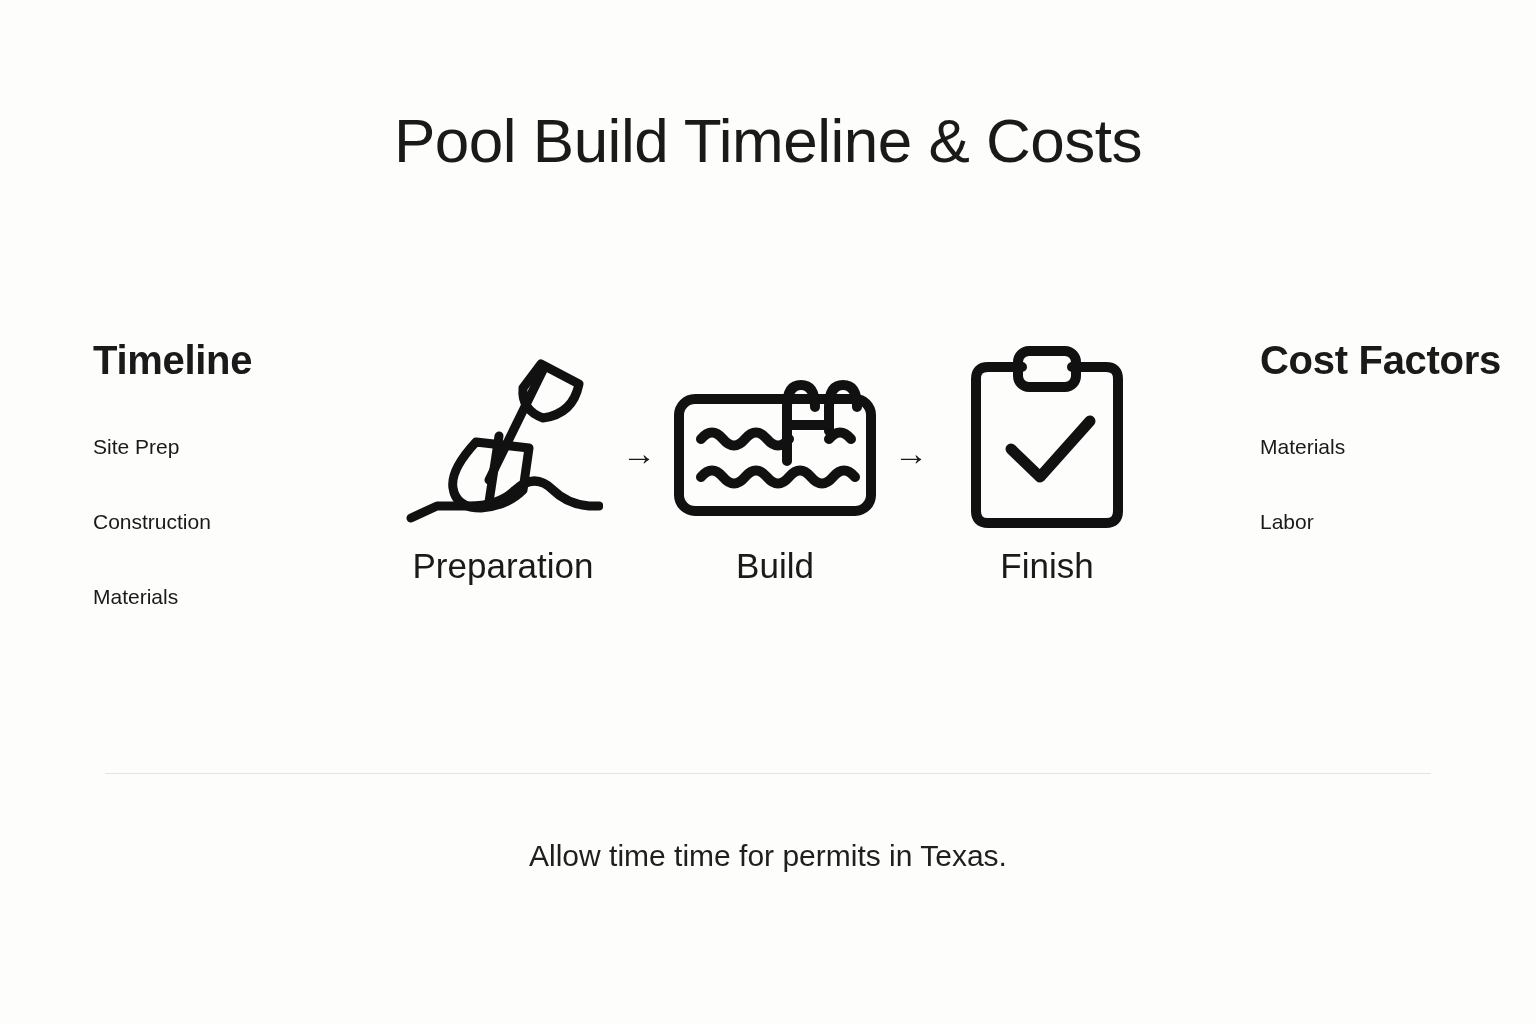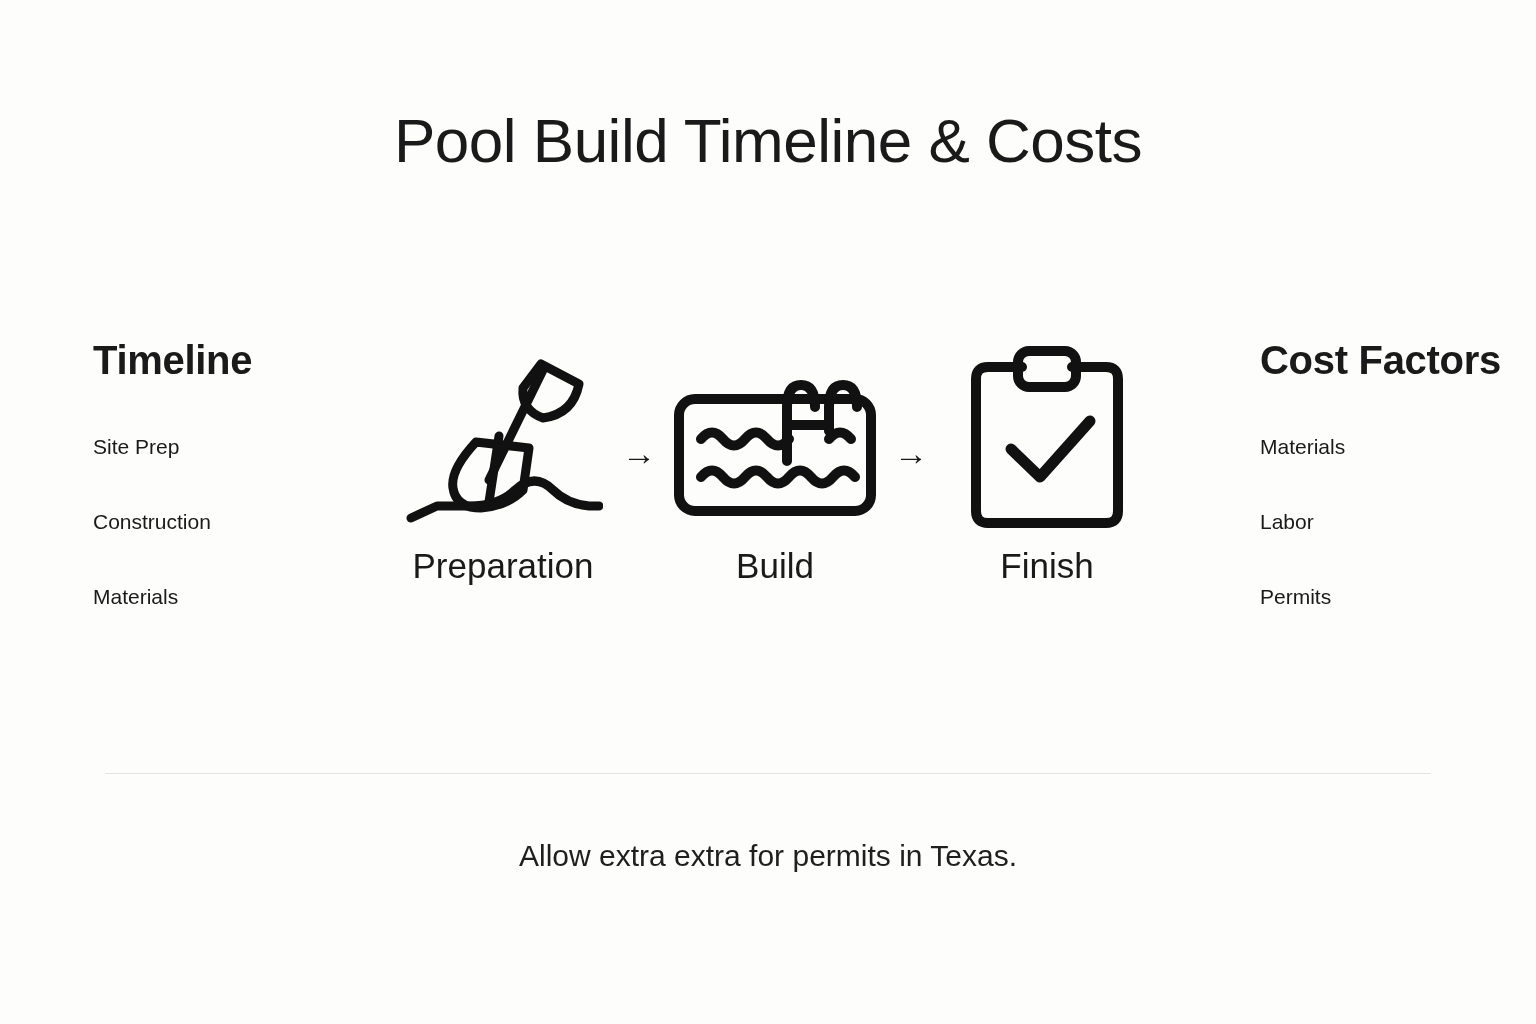--- a/index.html
+++ b/index.html
@@ -204,20 +204,19 @@
       </div>
       <div class="step-label">Finish</div>
     </div>
 
   </div>
 
   <div class="col right">
     <div class="col-head">Cost Factors</div>
     <div class="col-item">Materials</div>
     <div class="col-item">Labor</div>
-    <div class="col-item">Permits</div>
   </div>
 
 </div>
 
 <div class="divider"></div>
 
-<div class="footer">Allow extra extra for permits in Texas.</div>
+<div class="footer">Allow time time for permits in Texas.</div>
 
 </body></html>

